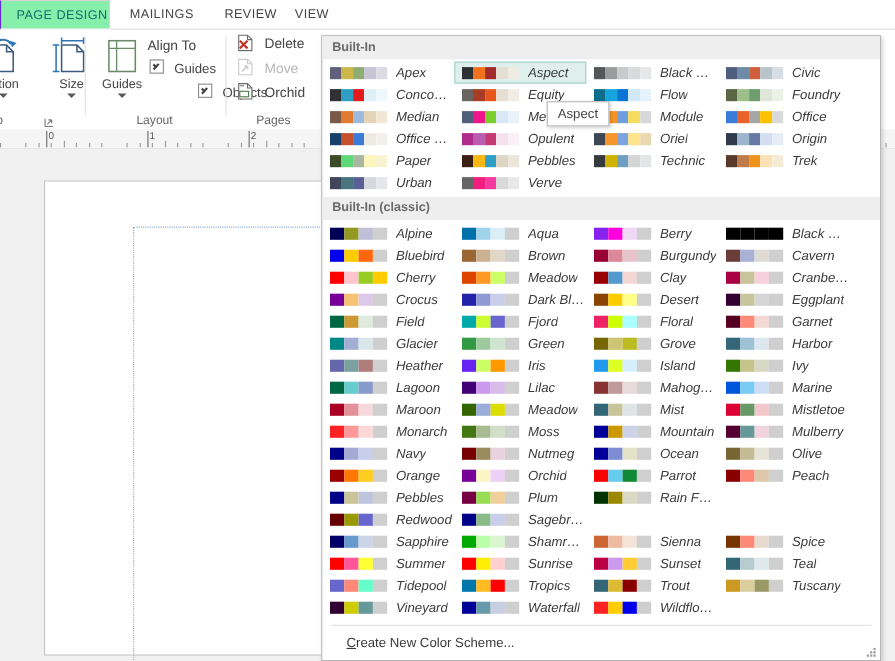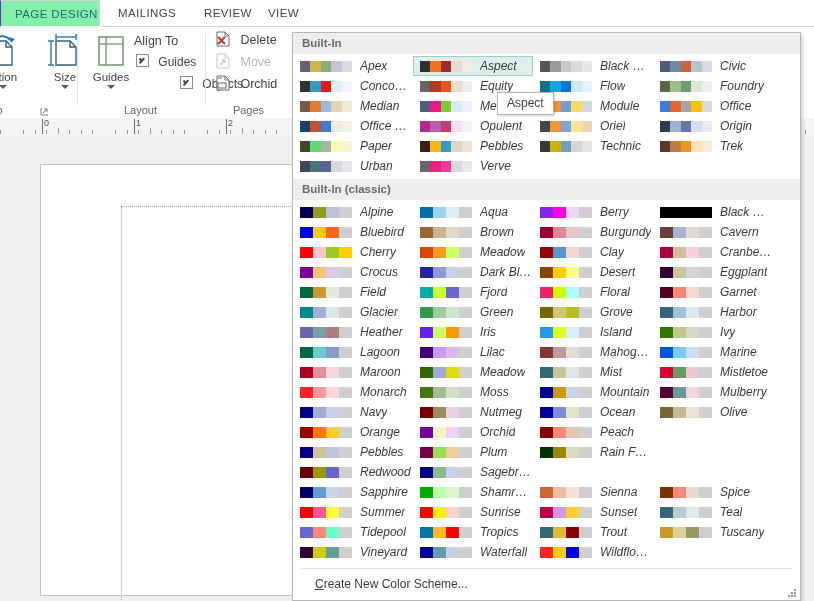--- a/index.html
+++ b/index.html
@@ -1033,20 +1033,29 @@
           <div class="sw">
             <i style="background: rgb(119, 0, 153); width: 25%;"></i>
             <i style="background: rgb(251, 244, 197); width: 25%;"></i>
             <i style="background: rgb(238, 207, 245); width: 25%;"></i>
             <i style="background: rgb(207, 207, 207); width: 25%;"></i>
           </div>
           <span class="glabel-txt">Orchid</span>
         </div>
         <div class="gitem">
           <div class="sw">
+            <i style="background: rgb(255, 0, 0); width: 25%;"></i>
+            <i style="background: rgb(102, 204, 238); width: 25%;"></i>
+            <i style="background: rgb(17, 136, 51); width: 25%;"></i>
+            <i style="background: rgb(207, 207, 207); width: 25%;"></i>
+          </div>
+          <span class="glabel-txt">Parrot</span>
+        </div>
+        <div class="gitem">
+          <div class="sw">
             <i style="background: rgb(136, 0, 0); width: 25%;"></i>
             <i style="background: rgb(255, 136, 119); width: 25%;"></i>
             <i style="background: rgb(221, 201, 170); width: 25%;"></i>
             <i style="background: rgb(207, 207, 207); width: 25%;"></i>
           </div>
           <span class="glabel-txt">Peach</span>
         </div>
       </div>
       <div class="grow">
         <div class="gitem">

